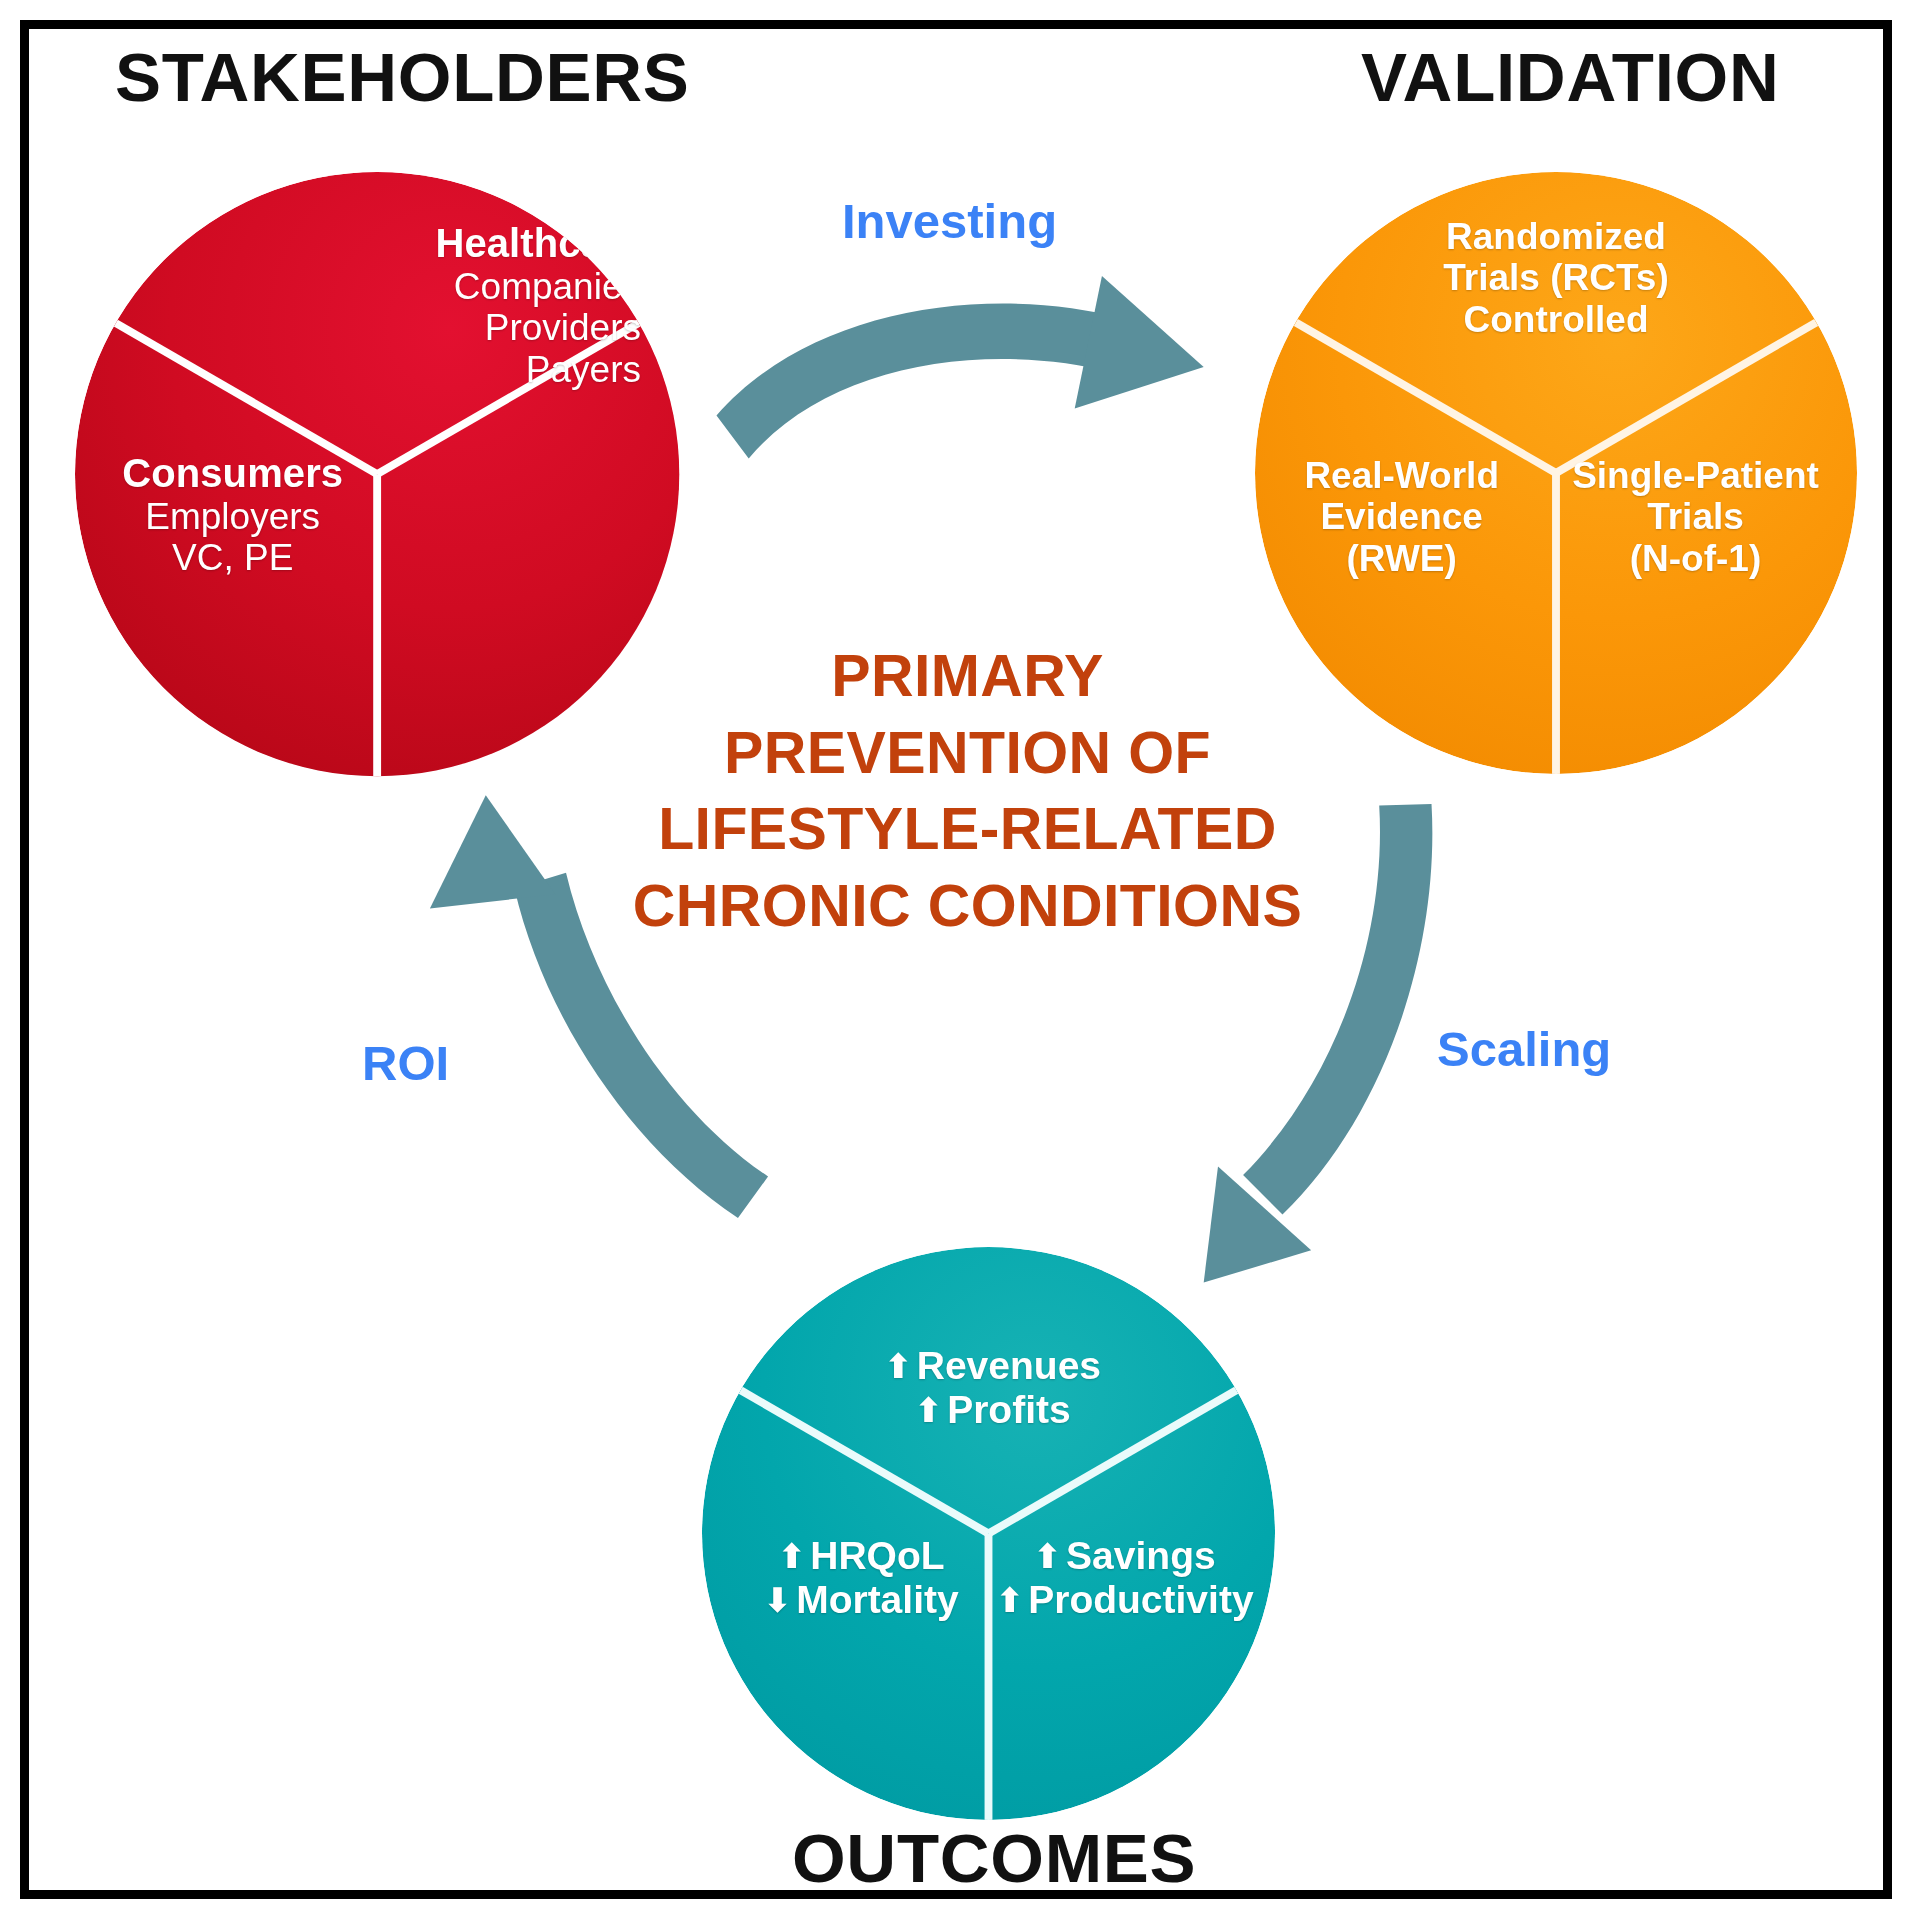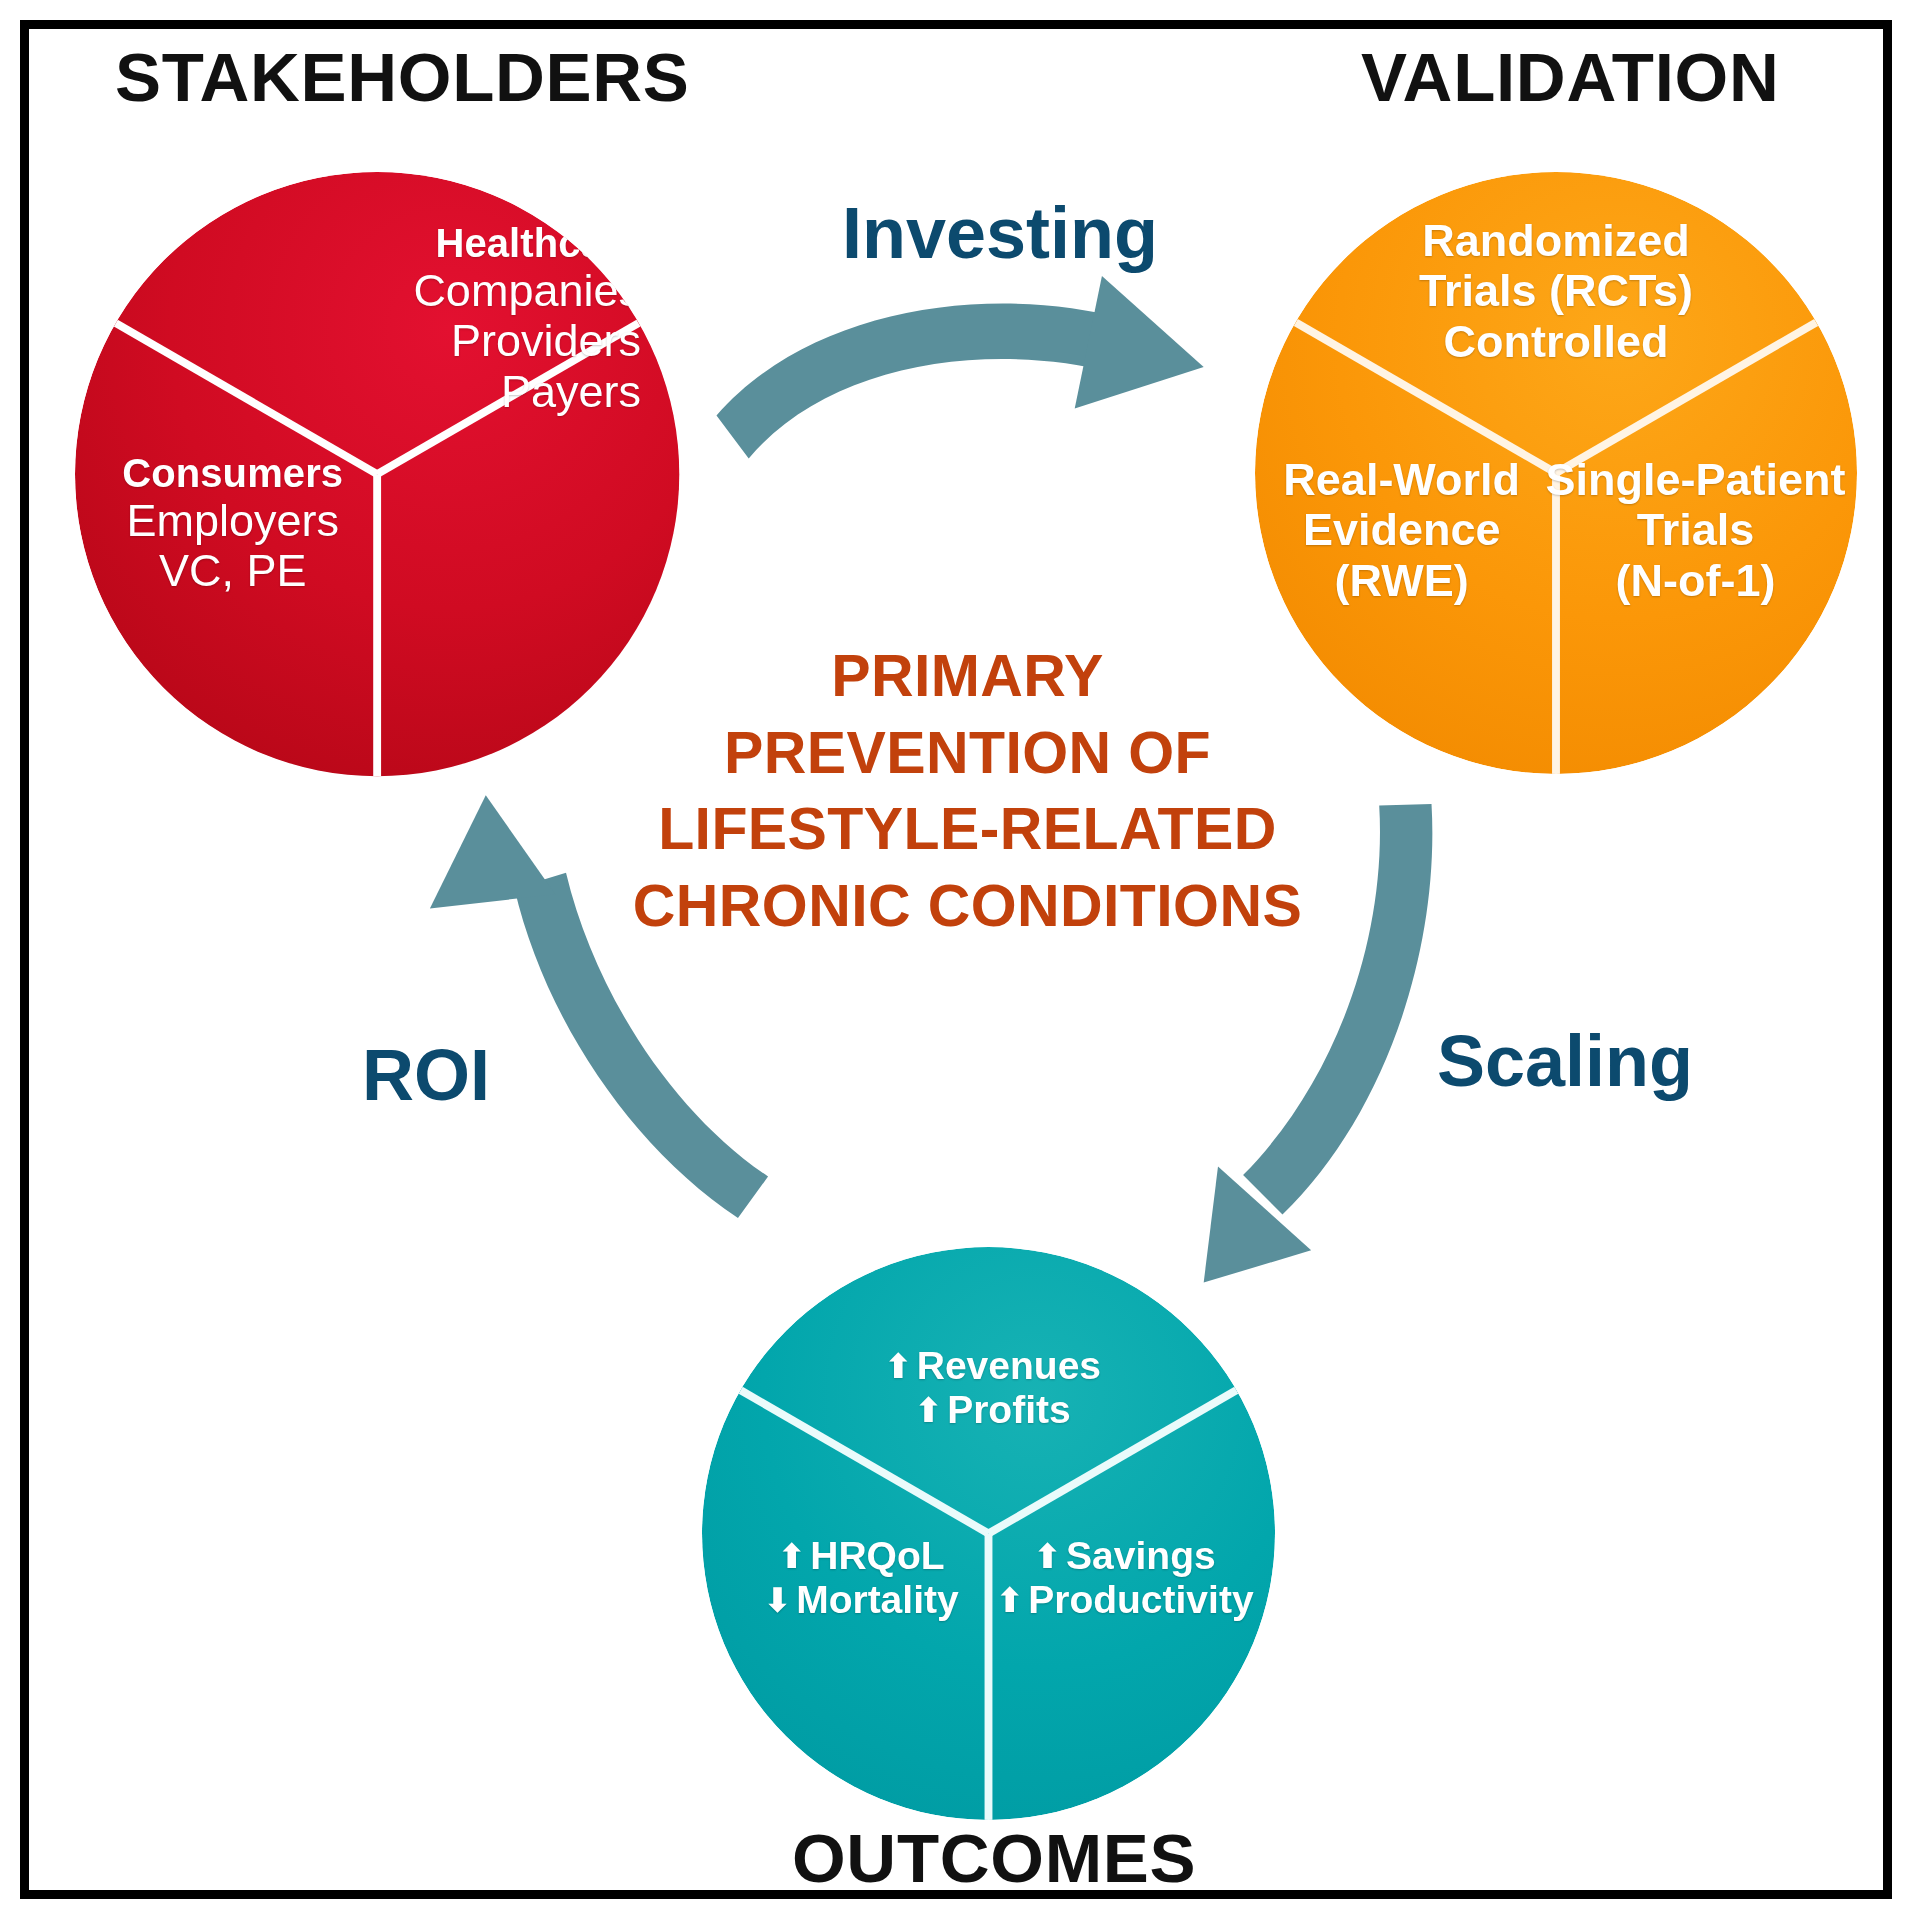--- a/index.html
+++ b/index.html
@@ -61,21 +61,21 @@
     pointer-events:none;
   }
   .wedge-label .hdr{
     display:block;
     font-weight:bold;
     font-size:40px;
     letter-spacing:0.1px;
   }
   .wedge-label .sub{
     display:block;
-    font-size:45px;
+    font-size:37px;
     font-weight:normal;
   }
   .wedge-label.bold-all .sub{font-weight:bold;}
 
   
   #sh-top    { left:39px;  top:49px;  width:527px;text-align:right; }
   #sh-left   { left:7.2px;  top:279px; width:301px; }
   #sh-right  { left:301px; top:279px; width:315px; }
 
   
@@ -106,22 +106,22 @@
   #connectors{
     position:absolute;left:0;top:0;
     width:1918px;height:1926px;
     pointer-events:none;
   }
 
   
   .connector-label{
     position:absolute;
     font-weight:bold;
-    font-size:72px;
-    color:#0c4a6e;
+    font-size:49px;
+    color:#3b82f6;
     white-space:nowrap;
     line-height:1;
   }
   #label-investing{ left:842px; top:197px; }
   #label-scaling{   left:1437px; top:1025px; }
   #label-roi{       left:362px;  top:1039px; }
 
   
   #center-text{
     position:absolute;

